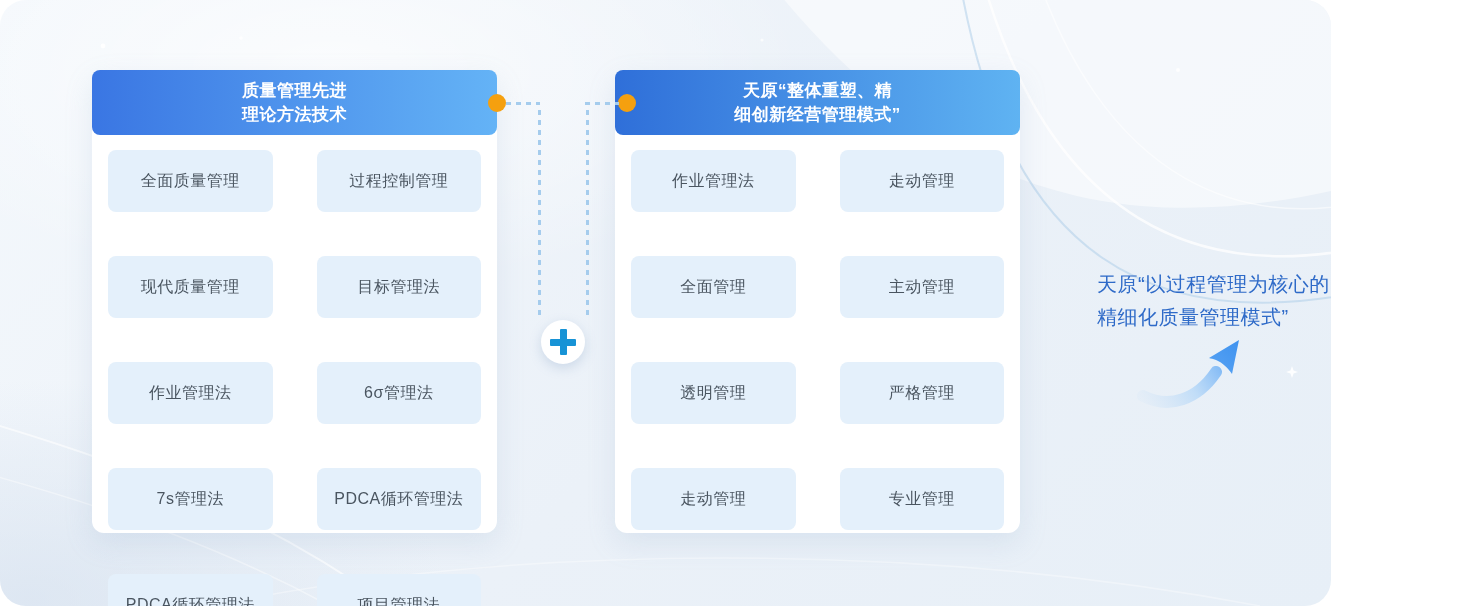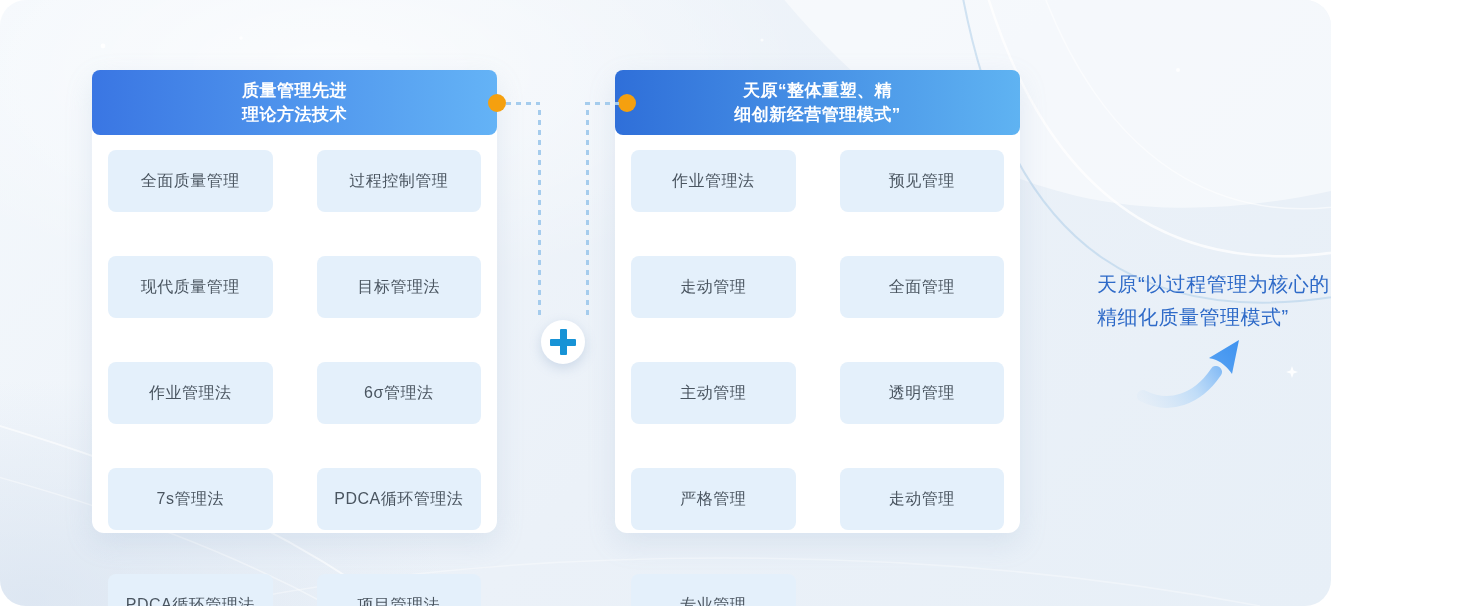--- a/index.html
+++ b/index.html
@@ -128,21 +128,20 @@
     </div>
   </div>
 
   <div class="panel right">
     <div class="panel-header">
       <div>天原“整体重塑、精</div>
       <div>细创新经营管理模式”</div>
     </div>
     <div class="item-grid">
       <div class="item">作业管理法</div>
-      <div class="item">预见管理</div>
       <div class="item">走动管理</div>
       <div class="item">全面管理</div>
       <div class="item">主动管理</div>
       <div class="item">透明管理</div>
       <div class="item">严格管理</div>
       <div class="item">走动管理</div>
       <div class="item">专业管理</div>
     </div>
   </div>
 

